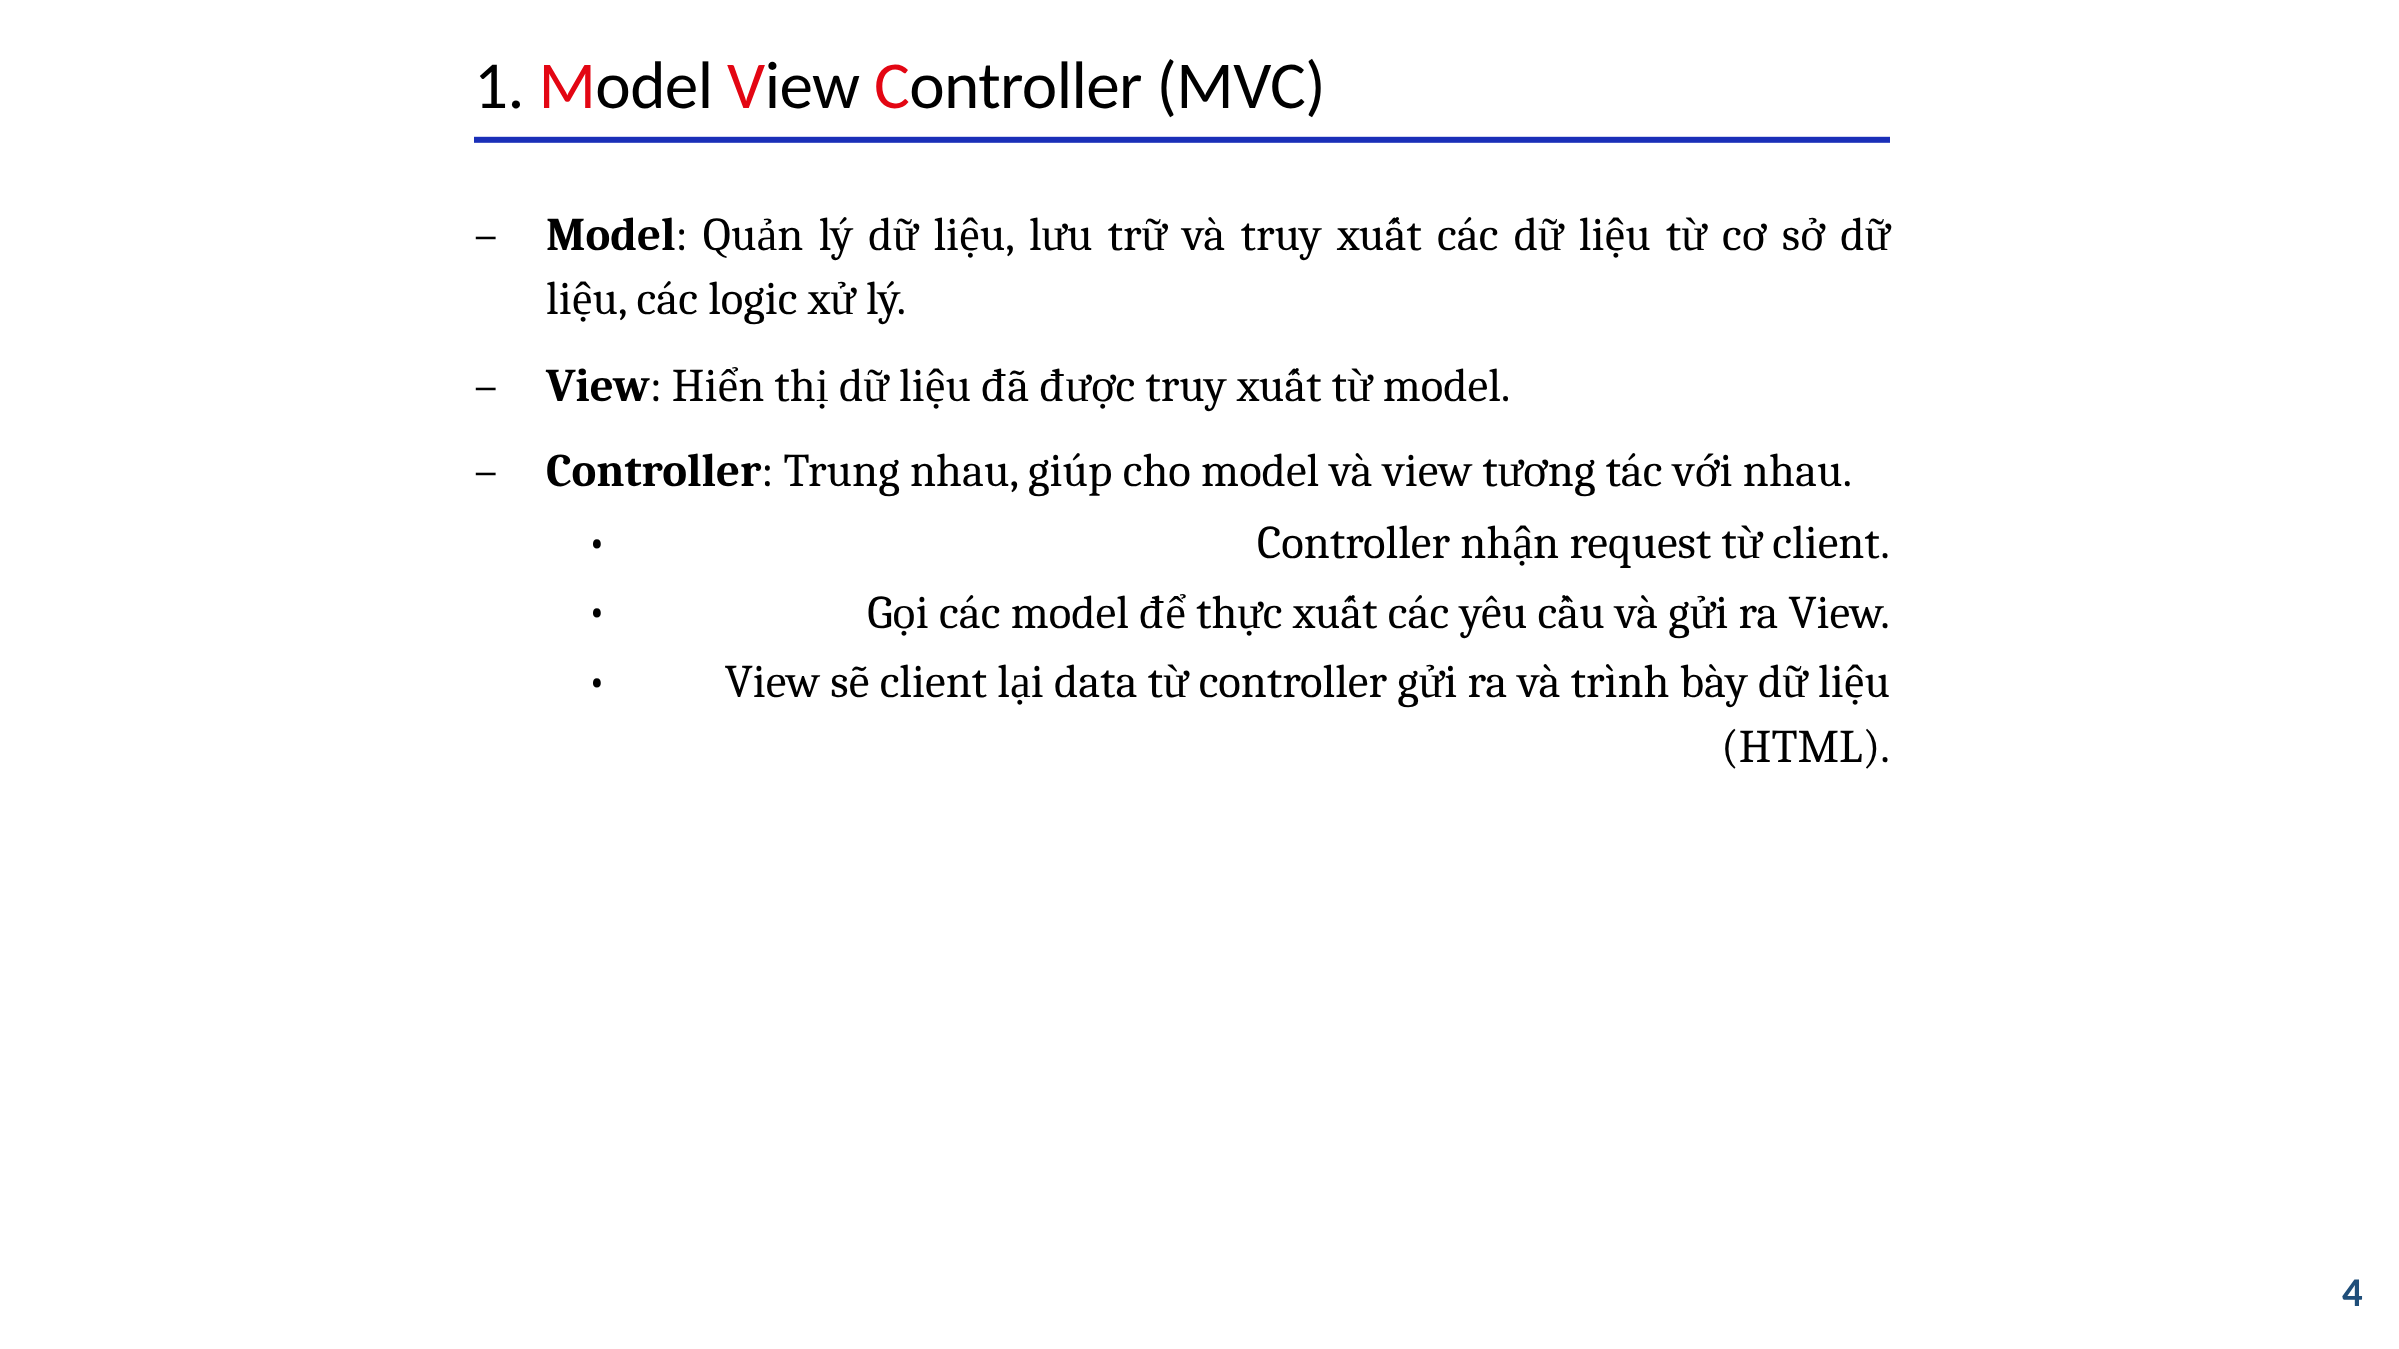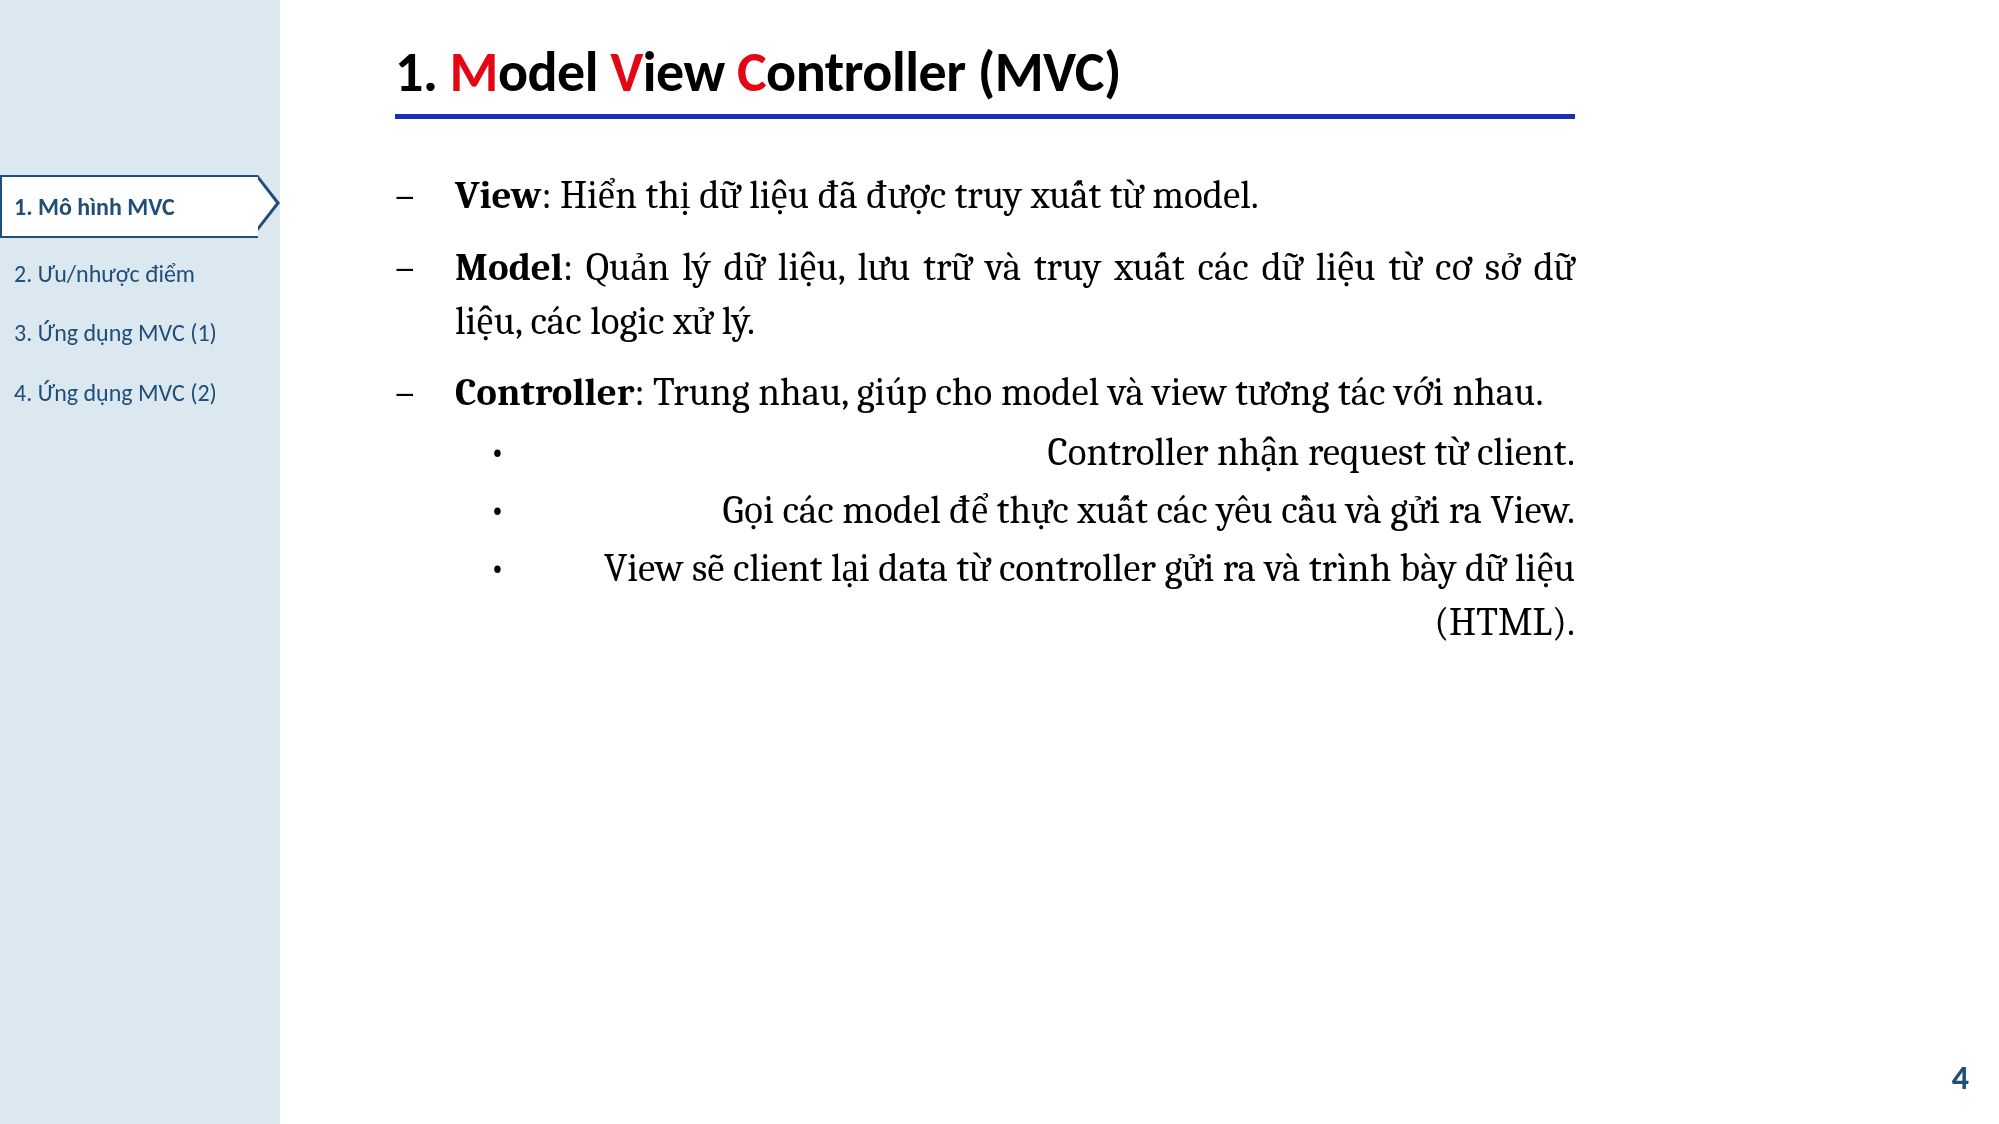--- a/index.html
+++ b/index.html
@@ -74,21 +74,21 @@
   .content {
     position: absolute;
     left: 395px;
     top: 38px;
     width: 1180px;
   }
   h1.title {
     margin: 0 0 8px 0;
     font-family: "Calibri", "Segoe UI", Arial, sans-serif;
     font-size: 56px;
-    font-weight: 700;
+    font-weight: 400;
     color: #000;
     letter-spacing: -0.5px;
   }
   h1.title .red { color: #e30613; }
   .title-rule {
     border: none;
     border-top: 5px solid #1a2fb8;
     margin: 0 0 50px 0;
     width: 100%;
   }
@@ -148,42 +148,34 @@
     font-weight: 700;
     color: #1f4e79;
     font-family: "Calibri", "Segoe UI", Arial, sans-serif;
   }
 </style>
 </head>
 <body>
 
 <div class="slide">
 
-  <aside class="sidebar">
-    <nav class="nav">
-      <div class="nav-item active">1. Mô hình MVC</div>
-      <div class="nav-item">2. Ưu/nhược điểm</div>
-      <div class="nav-item">3. Ứng dụng MVC (1)</div>
-      <div class="nav-item">4. Ứng dụng MVC (2)</div>
-    </nav>
-  </aside>
 
   <main class="content">
     <h1 class="title">
       <span>1. </span><span class="red">M</span><span>odel </span><span class="red">V</span><span>iew </span><span class="red">C</span><span>ontroller (MVC)</span>
     </h1>
     <hr class="title-rule">
 
     <div class="body">
       <ul class="dash-list">
         <li>
-          <span class="term">View</span><span>: Hiển thị dữ liệu đã được truy xuất từ model.</span>
+          <span class="term">Model</span><span>: Quản lý dữ liệu, lưu trữ và truy xuất các dữ liệu từ cơ sở dữ liệu, các logic xử lý.</span>
         </li>
         <li>
-          <span class="term">Model</span><span>: Quản lý dữ liệu, lưu trữ và truy xuất các dữ liệu từ cơ sở dữ liệu, các logic xử lý.</span>
+          <span class="term">View</span><span>: Hiển thị dữ liệu đã được truy xuất từ model.</span>
         </li>
         <li>
           <span class="term">Controller</span><span>: Trung nhau, giúp cho model và view tương tác với nhau.</span>
           <ul class="bullet-list">
             <li>Controller nhận request từ client.</li>
             <li>Gọi các model để thực xuất các yêu cầu và gửi ra View.</li>
             <li>View sẽ client lại data từ controller gửi ra và trình bày dữ liệu (HTML).</li>
           </ul>
         </li>
       </ul>

